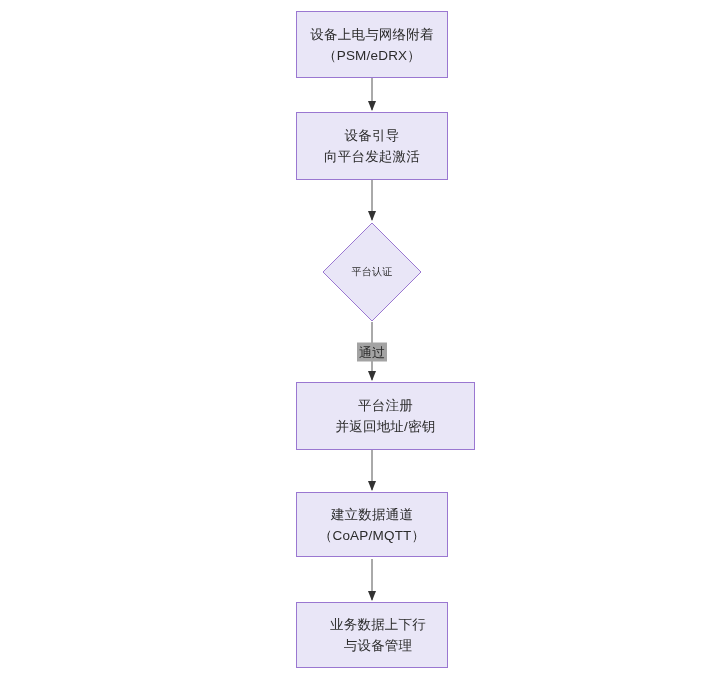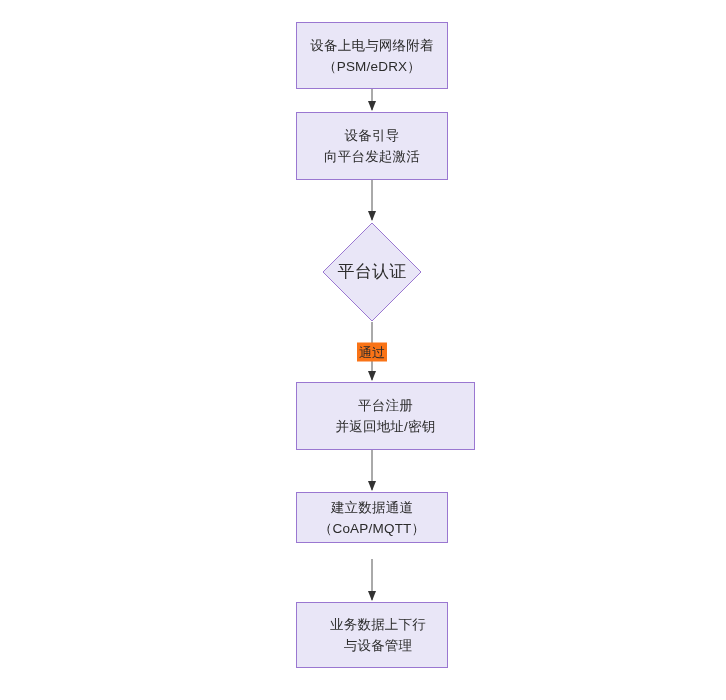--- a/index.html
+++ b/index.html
@@ -66,31 +66,31 @@
   }
   .decision .decision-label {
     position: absolute;
     left: 0;
     top: 0;
     width: 100px;
     height: 100px;
     display: flex;
     align-items: center;
     justify-content: center;
-    font-size: 17px;
+    font-size: 10px;
     line-height: 20px;
     color: #2b2b2b;
     text-align: center;
     letter-spacing: 0.2px;
   }
 
   
   .edge-label {
     position: absolute;
-    background: #f97316;
+    background: #a3a3a3;
     color: #2b2b2b;
     font-size: 13px;
     line-height: 17px;
     padding: 1px 2px;
     white-space: nowrap;
     transform: translate(-50%, -50%);
   }
 </style>
 </head>
 <body>
@@ -108,21 +108,21 @@
 
     <line x1="372" y1="180" x2="372" y2="220" stroke="#555555" stroke-width="1" marker-end="url(#arrowhead)"></line>
 
     <line x1="372" y1="322" x2="372" y2="380" stroke="#555555" stroke-width="1" marker-end="url(#arrowhead)"></line>
 
     <line x1="372" y1="450" x2="372" y2="490" stroke="#555555" stroke-width="1" marker-end="url(#arrowhead)"></line>
 
     <line x1="372" y1="559" x2="372" y2="600" stroke="#555555" stroke-width="1" marker-end="url(#arrowhead)"></line>
   </svg>
 
-  <div class="node" style="left:296px; top:11px; width:152px; height:67px;margin-top:11px;">
+  <div class="node" style="left:296px; top:11px; width:152px; height:67px;">
     <div class="node-label">设备上电与网络附着
 （PSM/eDRX）</div>
   </div>
 
   <div class="node" style="left:296px; top:112px; width:152px; height:68px;font-family:Liberation Serif, serif;">
     <div class="node-label">设备引导
 向平台发起激活</div>
   </div>
 
   <div class="decision" style="left:322px; top:222px;">
@@ -132,21 +132,21 @@
     <div class="decision-label">平台认证</div>
   </div>
 
   <div class="edge-label" style="left:372px; top:352px;">通过</div>
 
   <div class="node" style="left:296px; top:382px; width:179px; height:68px;">
     <div class="node-label">平台注册
 并返回地址/密钥</div>
   </div>
 
-  <div class="node" style="left:296px; top:492px; width:152px; height:51px;">
+  <div class="node" style="left:296px; top:492px; width:152px; height:65px;">
     <div class="node-label">建立数据通道
 （CoAP/MQTT）</div>
   </div>
 
   <div class="node" style="left:296px; top:602px; width:152px; height:66px;padding-left:12px;">
     <div class="node-label">业务数据上下行
 与设备管理</div>
   </div>
 
 </div>

